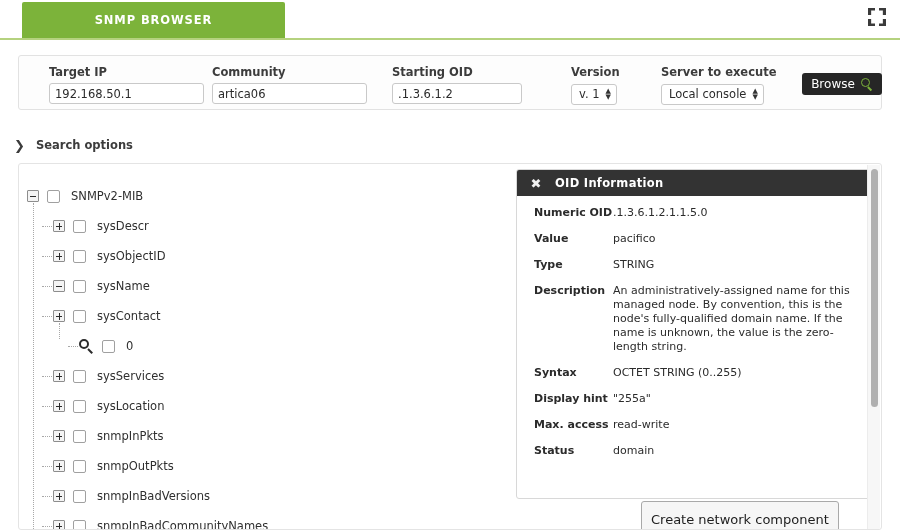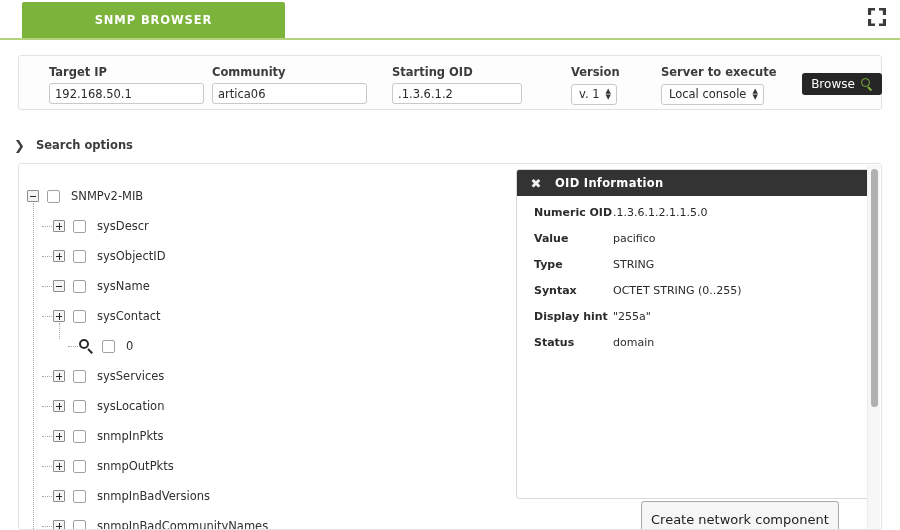--- a/index.html
+++ b/index.html
@@ -408,28 +408,36 @@
           </div>
           <div class="oidrow">
             <div class="oidkey">Value</div>
             <div class="oidval">pacifico</div>
           </div>
           <div class="oidrow">
             <div class="oidkey">Type</div>
             <div class="oidval">STRING</div>
           </div>
           <div class="oidrow">
+            <div class="oidkey">Description</div>
+            <div class="oidval">An administratively-assigned name for this managed node. By convention, this is the node's fully-qualified domain name. If the name is unknown, the value is the zero-length string.</div>
+          </div>
+          <div class="oidrow">
             <div class="oidkey">Syntax</div>
             <div class="oidval">OCTET STRING (0..255)</div>
           </div>
           <div class="oidrow">
             <div class="oidkey">Display hint</div>
             <div class="oidval">"255a"</div>
           </div>
           <div class="oidrow">
+            <div class="oidkey">Max. access</div>
+            <div class="oidval">read-write</div>
+          </div>
+          <div class="oidrow">
             <div class="oidkey">Status</div>
             <div class="oidval">domain</div>
           </div>
         </div>
     </div>
 
     <div class="create-btn">
       <span>Create network component</span>
     </div>
 

